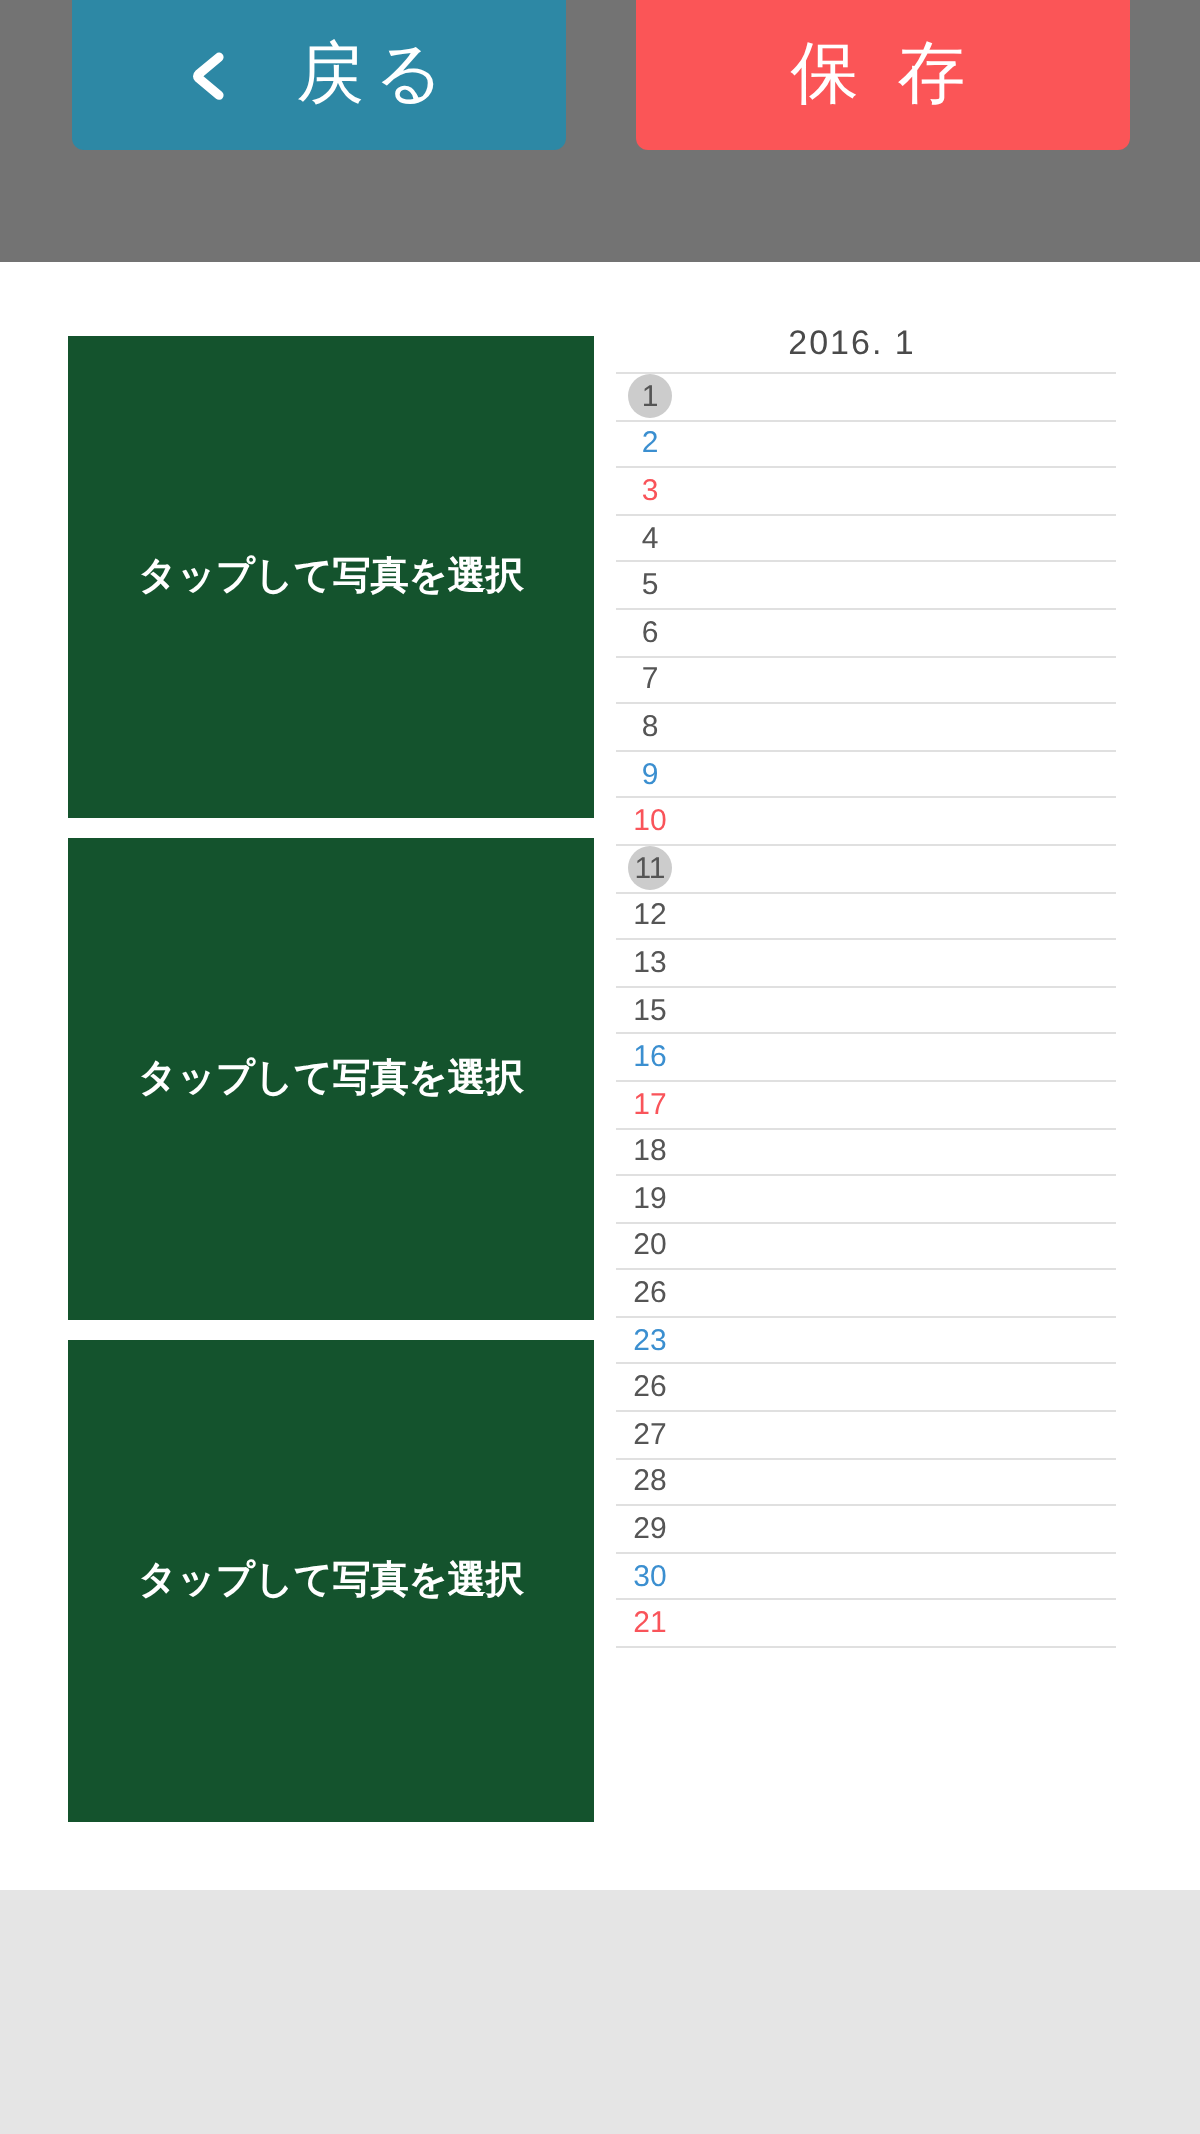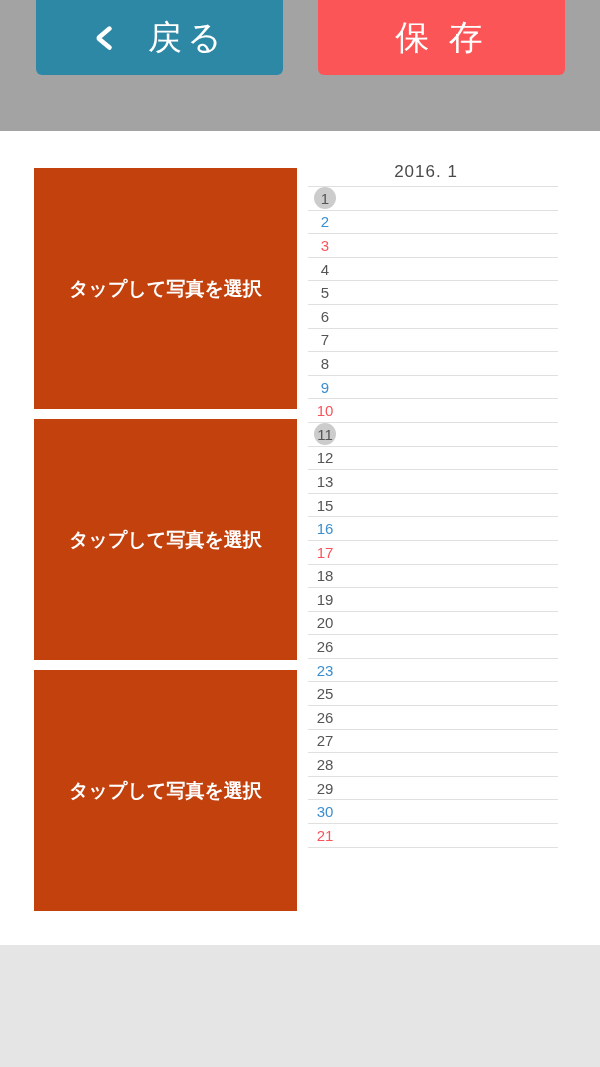--- a/index.html
+++ b/index.html
@@ -15,21 +15,21 @@
     position: relative;
   }
 
   
   .toolbar {
     position: absolute;
     left: 0;
     top: 0;
     width: 600px;
     height: 131px;
-    background: #a3a3a3;
+    background: #737373;
     overflow: hidden;
   }
   .nav-btn {
     position: absolute;
     top: -9px;
     height: 84px;
     border-radius: 6px;
     display: flex;
     align-items: center;
     justify-content: center;
@@ -79,21 +79,21 @@
   
   .photo-col {
     position: absolute;
     left: 34px;
     top: 37px;
     width: 263px;
   }
   .photo-tile {
     width: 263px;
     height: 241px;
-    background: #c2410c;
+    background: #14532d;
     margin-bottom: 10px;
     display: flex;
     align-items: center;
     justify-content: center;
     cursor: pointer;
     user-select: none;
   }
   .photo-tile-label {
     color: #ffffff;
     font-size: 19px;
@@ -260,23 +260,20 @@
         <div class="cal-row">
           <span class="day-num">20</span>
         </div>
         <div class="cal-row">
           <span class="day-num">26</span>
         </div>
         <div class="cal-row">
           <span class="day-num sat">23</span>
         </div>
         <div class="cal-row">
-          <span class="day-num">25</span>
-        </div>
-        <div class="cal-row">
           <span class="day-num">26</span>
         </div>
         <div class="cal-row">
           <span class="day-num">27</span>
         </div>
         <div class="cal-row">
           <span class="day-num">28</span>
         </div>
         <div class="cal-row">
           <span class="day-num">29</span>

